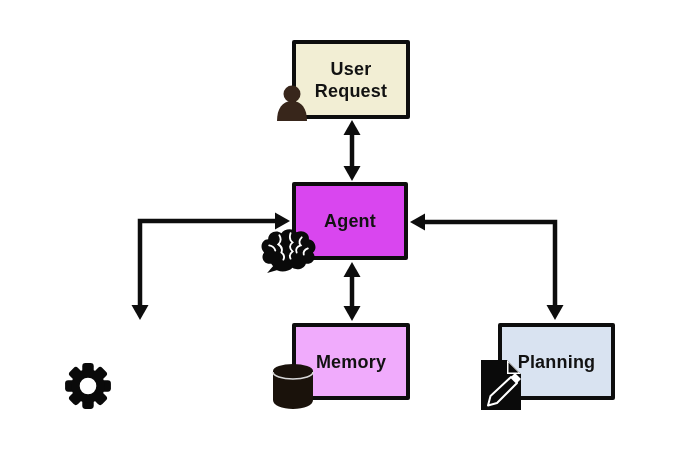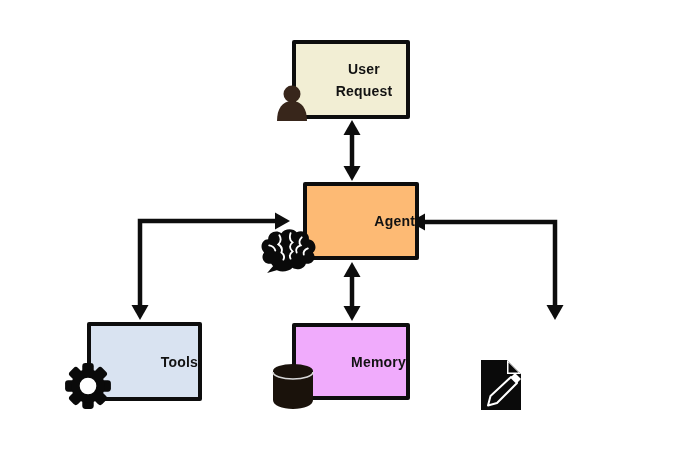--- a/index.html
+++ b/index.html
@@ -7,26 +7,26 @@
     position:relative; width:700px; height:467px; background:#ffffff;
     font-family:"Liberation Sans", sans-serif; overflow:hidden;
   }
   .edges { position:absolute; left:0; top:0; width:700px; height:467px; z-index:1; pointer-events:none; }
   .edges path { stroke:#0d0d0d; stroke-width:4.5; fill:none; stroke-linejoin:miter; }
   .edges polygon { fill:#0d0d0d; }
 
   .node {
     position:absolute; z-index:2;
     border:4px solid #0d0d0d; border-radius:2px;
-    display:flex; align-items:center; justify-content:flex-end; text-align:center;
-    font-weight:bold; font-size:14px; color:#121212; line-height:22px;
+    display:flex; align-items:center; justify-content:center; text-align:center;
+    font-weight:bold; font-size:18px; color:#121212; line-height:22px;
     letter-spacing:0.2px;
   }
   #node-user     { left:292px; top:40px;  width:110px; height:71px; background:#f2eed4; }
-  #node-agent    { left:292px; top:182px; width:108px; height:70px; background:#fdba74;margin-left:11px; }
+  #node-agent    { left:292px; top:182px; width:108px; height:70px; background:#d946ef; }
   #node-tools    { left:87px;  top:322px; width:107px; height:71px; background:#d9e3f1; }
   #node-memory   { left:292px; top:323px; width:110px; height:69px; background:#f0abfc; }
   #node-planning { left:498px; top:323px; width:109px; height:69px; background:#d9e3f1; }
   #node-user .label { max-width:84px; }
 
   .icon { position:absolute; z-index:3; }
   #icon-person   { left:272px; top:84px;  width:40px; height:37px; }
   #icon-brain    { left:259px; top:227px; width:59px; height:47px; }
   #icon-gear     { left:63px;  top:361px; width:50px; height:50px; }
   #icon-database { left:271px; top:362px; width:44px; height:48px; }
@@ -65,28 +65,28 @@
   </svg>
 
   <div class="node" id="node-user">
     <span class="label">User Request</span>
   </div>
 
   <div class="node" id="node-agent">
     <span class="label">Agent</span>
   </div>
 
-  <div class="node" id="node-tools">
-    <span class="label">Tools</span>
-  </div>
 
   <div class="node" id="node-memory">
     <span class="label">Memory</span>
   </div>
 
+  <div class="node" id="node-planning">
+    <span class="label">Planning</span>
+  </div>
 
   <svg class="icon" id="icon-person" viewBox="0 0 40 37" aria-hidden="true">
     <g fill="#38261b">
       <circle cx="20" cy="10" r="8.5"></circle>
       <path d="M5,37 C5,25 10,17 20,17 C30,17 35,25 35,37 Z"></path>
     </g>
   </svg>
 
   <svg class="icon" id="icon-brain" viewBox="0 0 58 46" aria-hidden="true">
     <path fill="#0a0a0a" d="M12,36 C5,37 1,30 5,25 C0,20 3,12 9,12 C9,5 17,2 22,6 C25,1 34,1 37,5 C43,2 50,6 49,12 C55,13 58,21 53,25 C57,30 53,37 46,36 C45,41 37,43 33,40 C28,45 18,45 15,40 Z"></path>

